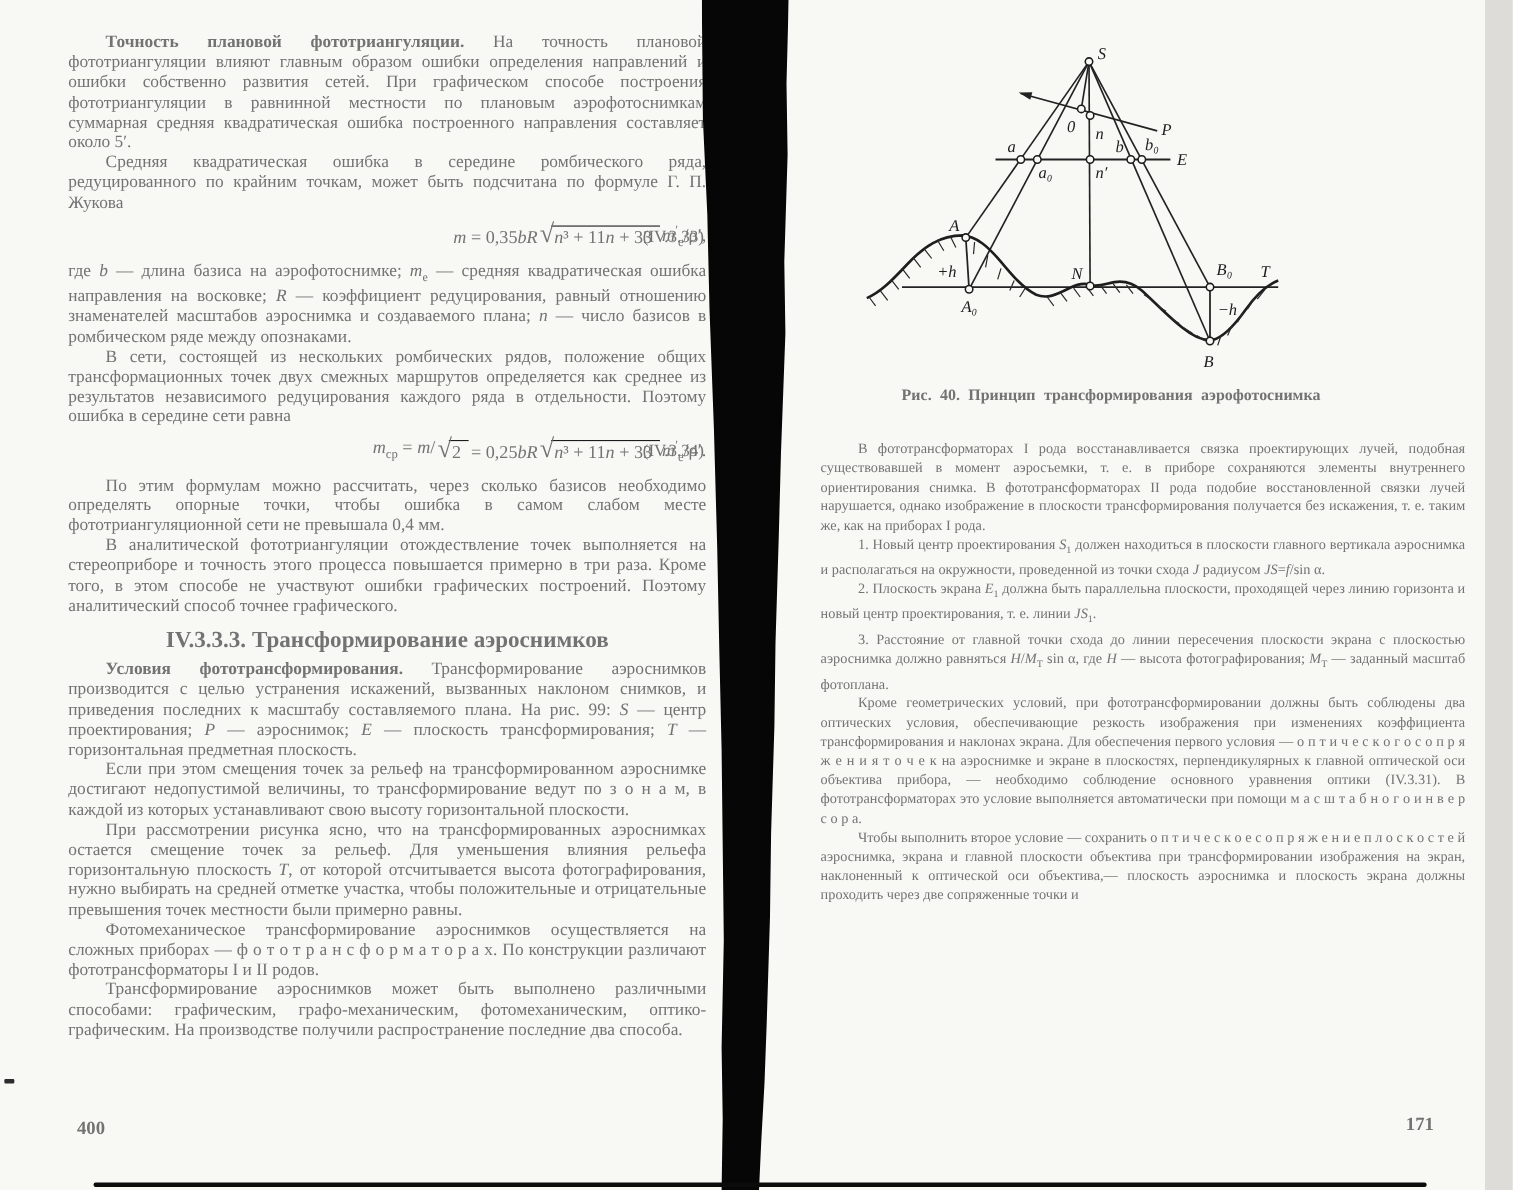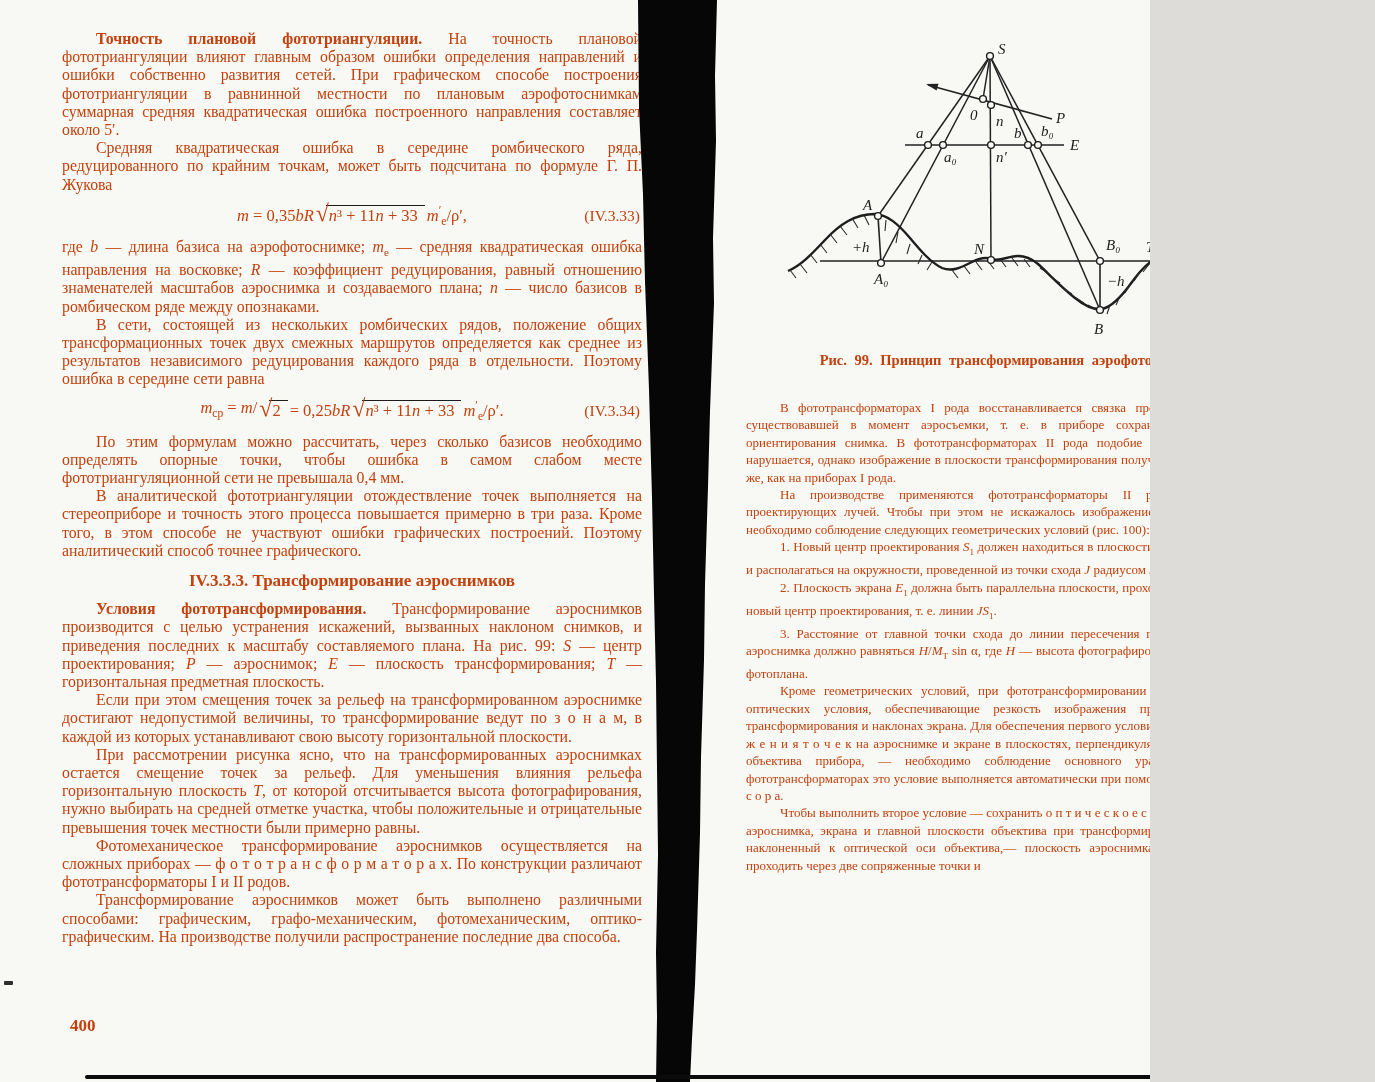--- a/index.html
+++ b/index.html
@@ -1,37 +1,37 @@
 <!DOCTYPE html>
 <html><head>
 <meta charset="utf-8">
 <style>
   html,body{margin:0;padding:0;background:#dddcd8;}
-  .scan{position:relative;width:1150px;height:1082px;background:#f8f8f5;overflow:hidden;
-        font-family:"Liberation Serif",serif;color:#c2410c;}
+  .scan{position:relative;width:1350px;height:1082px;background:#f8f8f5;overflow:hidden;
+        font-family:"Liberation Serif",serif;color:#737373;}
   
   .col{position:absolute;}
   .col-left{left:62px;top:30px;width:580px;font-size:15.8px;line-height:18.2px;}
   .col-right{left:746px;top:399px;width:586px;font-size:13px;line-height:17.4px;}
   .para{margin:0;text-align:justify;}
   .ind{text-indent:34px;}
   .lead{font-weight:bold;}
   i{font-style:italic;}
   sub{font-size:70%;}
   sup{font-size:70%;}
   
-  .formula{position:relative;display:flex;justify-content:center;align-items:center;
+  .formula{position:relative;display:flex;justify-content:flex-end;align-items:center;
            margin:7px 0 7px 0;font-size:16.5px;height:30px;}
   .formula .f-body{display:inline-flex;align-items:center;white-space:nowrap;}
   .f-tag{position:absolute;right:2px;top:50%;transform:translateY(-50%);font-size:15.5px;}
   .sqrt{display:inline-flex;align-items:flex-start;margin:0 2px;}
   .sqrt .sign{font-size:1.45em;line-height:0.9;transform:translateY(-2px);}
   .sqrt .rad{border-top:1.5px solid #1c1c1c;padding:1px 7px 0 3px;margin-left:-3px;}
   
-  .sect-heading{margin:12px 0 10px 0;text-align:center;font-weight:bold;font-size:17px;}
+  .sect-heading{margin:12px 0 10px 0;text-align:center;font-weight:bold;font-size:21px;}
   .fig-caption{position:absolute;left:780px;top:352px;width:460px;text-align:center;
                font-weight:bold;font-size:14.5px;word-spacing:4px;}
   
   .figure-svg{position:absolute;left:780px;top:28px;width:460px;height:318px;}
   
   .pageno{position:absolute;font-weight:bold;font-size:17px;}
   .pageno-left{left:70px;top:1016px;}
   .pageno-right{left:1278px;top:1012px;}
   
   .gutter{position:absolute;left:626px;top:0;width:100px;height:1082px;background:#060606;
@@ -156,25 +156,24 @@
       <text class="flabel" x="83" y="182">A</text>
       <text class="flabel" x="72" y="224">+h</text>
       <text class="flabel" x="194" y="226">N</text>
       <text class="flabel" x="94" y="256">A₀</text>
       <text class="flabel" x="326" y="222">B₀</text>
       <text class="flabel" x="366" y="224">T</text>
       <text class="flabel" x="327" y="258">−h</text>
       <text class="flabel" x="314" y="306">B</text>
     </g>
   </svg>
-  <div class="fig-caption">Рис. 99. Принцип трансформирования аэрофотоснимка</div>
+  <div class="fig-caption">Рис. 40. Принцип трансформирования аэрофотоснимка</div>
 
   <div class="col col-right">
     <p class="para ind">В фототрансформаторах I рода восстанавливается связка проектирующих лучей, подобная существовавшей в момент аэросъемки, т. е. в приборе сохраняются элементы внутреннего ориентирования снимка. В фототрансформаторах II рода подобие восстановленной связки лучей нарушается, однако изображение в плоскости трансформирования получается без искажения, т. е. таким же, как на приборах I рода.</p>
-    <p class="para ind">На производстве применяются фототрансформаторы II рода с нарушенной связкой проектирующих лучей. Чтобы при этом не искажалось изображение контуров на экране прибора, необходимо соблюдение следующих геометрических условий (рис. 100):</p>
     <p class="para ind">1. Новый центр проектирования <i>S</i><sub>1</sub> должен находиться в плоскости главного вертикала аэроснимка и располагаться на окружности, проведенной из точки схода <i>J</i> радиусом <i>JS</i>=<i>f</i>/sin α.</p>
     <p class="para ind">2. Плоскость экрана <i>E</i><sub>1</sub> должна быть параллельна плоскости, проходящей через линию горизонта и новый центр проектирования, т. е. линии <i>JS</i><sub>1</sub>.</p>
     <p class="para ind">3. Расстояние от главной точки схода до линии пересечения плоскости экрана с плоскостью аэроснимка должно равняться <i>H</i>/<i>M</i><sub>T</sub> sin α, где <i>H</i> — высота фотографирования; <i>M</i><sub>T</sub> — заданный масштаб фотоплана.</p>
     <p class="para ind">Кроме геометрических условий, при фототрансформировании должны быть соблюдены два оптических условия, обеспечивающие резкость изображения при изменениях коэффициента трансформирования и наклонах экрана. Для обеспечения первого условия — о п т и ч е с к о г о  с о п р я ж е н и я  т о ч е к на аэроснимке и экране в плоскостях, перпендикулярных к главной оптической оси объектива прибора, — необходимо соблюдение основного уравнения оптики (IV.3.31). В фототрансформаторах это условие выполняется автоматически при помощи м а с ш т а б н о г о  и н в е р с о р а.</p>
     <p class="para ind">Чтобы выполнить второе условие — сохранить о п т и ч е с к о е  с о п р я ж е н и е  п л о с к о с т е й  аэроснимка, экрана и главной плоскости объектива при трансформировании изображения на экран, наклоненный к оптической оси объектива,— плоскость аэроснимка и плоскость экрана должны проходить через две сопряженные точки и</p>
   </div>
 
   <div class="pageno pageno-right">171</div>
 
 </div>

